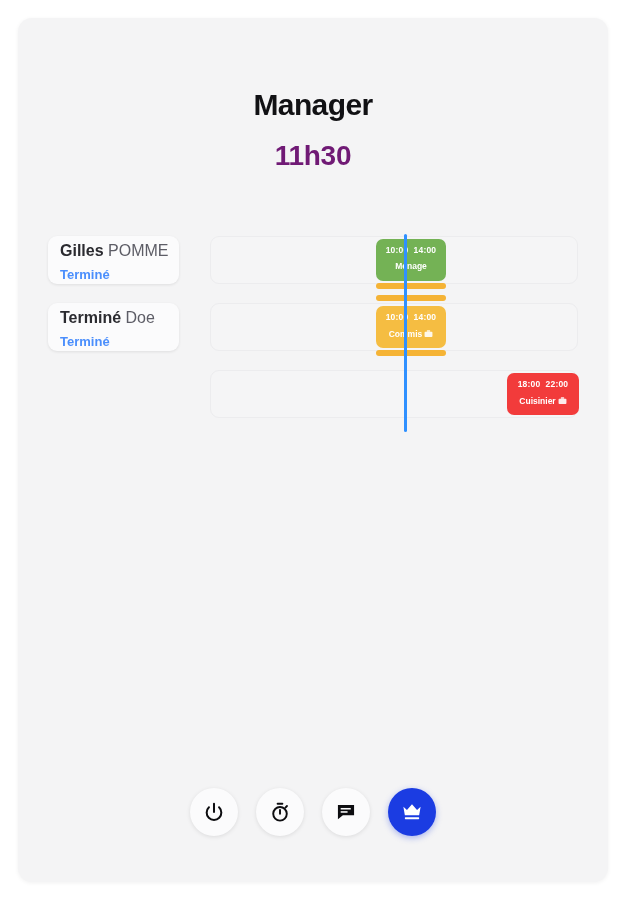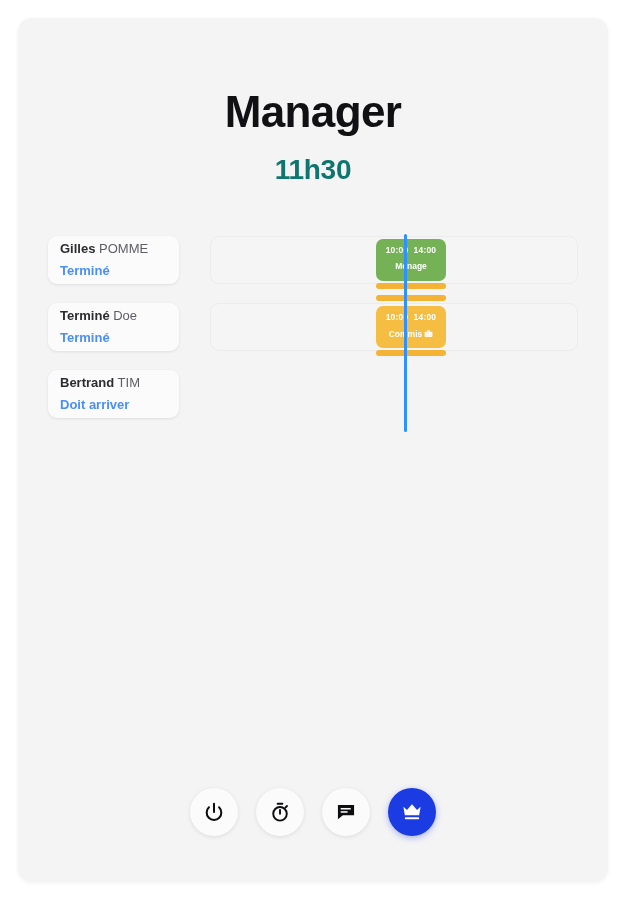--- a/index.html
+++ b/index.html
@@ -31,33 +31,33 @@
   #header {
     position: absolute;
     left: 0;
     top: 0;
     width: 590px;
     text-align: center;
   }
   #page-title {
     margin: 0;
     padding-top: 72px;
-    font-size: 44px;
+    font-size: 30px;
     font-weight: 700;
     letter-spacing: -0.6px;
     color: #111114;
     line-height: 1;
   }
   #clock-time {
     margin: 0;
     padding-top: 22px;
     font-size: 28px;
     font-weight: 700;
     letter-spacing: -0.3px;
-    color: #0f766e;
+    color: #701a75;
     line-height: 1;
   }
 
   
   #schedule {
     position: absolute;
     left: 0;
     top: 210px;
     width: 590px;
   }
@@ -72,21 +72,21 @@
     top: 8px;
     width: 131px;
     height: 48px;
     background: #fbfbfc;
     border-radius: 9px;
     box-shadow: 0 1px 3px rgba(0,0,0,0.09);
     padding: 6px 0 0 12px;
     box-sizing: border-box;
   }
   .employee-name {
-    font-size: 13px;
+    font-size: 16px;
     color: #2b2b30;
     line-height: 1.1;
     white-space: nowrap;
   }
   .employee-name .first {
     font-weight: 700;
   }
   .employee-name .last {
     font-weight: 400;
     color: #5d5d66;
@@ -236,23 +236,31 @@
               <span>Commis</span>
               <span><svg class="shift-icon" viewBox="0 0 16 16" fill="currentColor">
                   <rect x="1" y="5" width="14" height="9" rx="1.5"></rect>
                   <rect x="5" y="2" width="6" height="3" rx="1"></rect>
                 </svg></span>
             </div>
           </div>
         </div>
       </div>
       <div class="schedule-row">
-        <div class="employee-card">
-          <div class="employee-name"><span class="first">Bertrand</span> <span class="last">TIM</span></div>
-          <div class="employee-status">Doit arriver</div>
+        <div class="timeline-track">
+          <div class="shift-block" style="left: 296px; width: 72px; top: 2px; background: rgb(242, 59, 59);">
+            <div class="shift-times"><span>18:00</span>&nbsp; <span>22:00</span></div>
+            <div class="shift-role-line">
+              <span>Cuisinier</span>
+              <span><svg class="shift-icon" viewBox="0 0 16 16" fill="currentColor">
+                  <rect x="1" y="5" width="14" height="9" rx="1.5"></rect>
+                  <rect x="5" y="2" width="6" height="3" rx="1"></rect>
+                </svg></span>
+            </div>
+          </div>
         </div>
       </div>
     </div>
 
   <div id="now-line"></div>
 
   <div id="bottom-nav">
       <button class="nav-button">
         <span>
           <svg width="22" height="22" viewBox="0 0 24 24" fill="none" stroke="#0d0d10" stroke-width="2.2" stroke-linecap="round">

